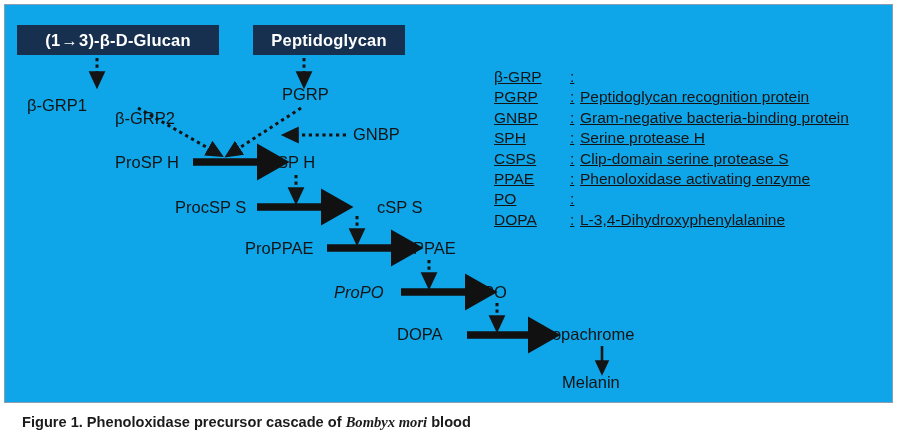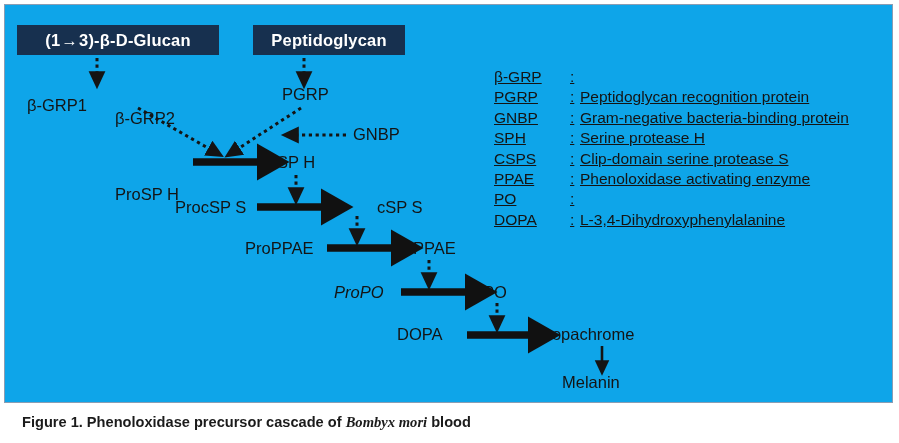--- a/index.html
+++ b/index.html
@@ -44,21 +44,21 @@
 
   <div class="box" style="left:248px;top:20px;width:152px;height:30px;justify-content:center;">
     <span>Peptidoglycan</span>
   </div>
 
   <div class="node" style="left:22px;top:80px;margin-top:11px;">β-GRP1</div>
   <div class="node" style="left:110px;top:80px;margin-top:24px;">β-GRP2</div>
   <div class="node" style="left:277px;top:80px;">PGRP</div>
   <div class="node" style="left:348px;top:120px;">GNBP</div>
 
-  <div class="node" style="left:110px;top:148px;margin-top:32px;">ProSP H</div>
+  <div class="node" style="left:110px;top:148px;">ProSP H</div>
   <div class="node" style="left:272px;top:148px;">SP H</div>
 
   <div class="node" style="left:170px;top:193px;">ProcSP S</div>
   <div class="node" style="left:348px;top:193px;margin-left:24px;">cSP S</div>
 
   <div class="node" style="left:240px;top:234px;">ProPPAE</div>
   <div class="node" style="left:408px;top:234px;">PPAE</div>
 
   <div class="node" style="left:329px;top:278px;font-style:italic;">ProPO</div>
   <div class="node" style="left:478px;top:278px;">PO</div>

